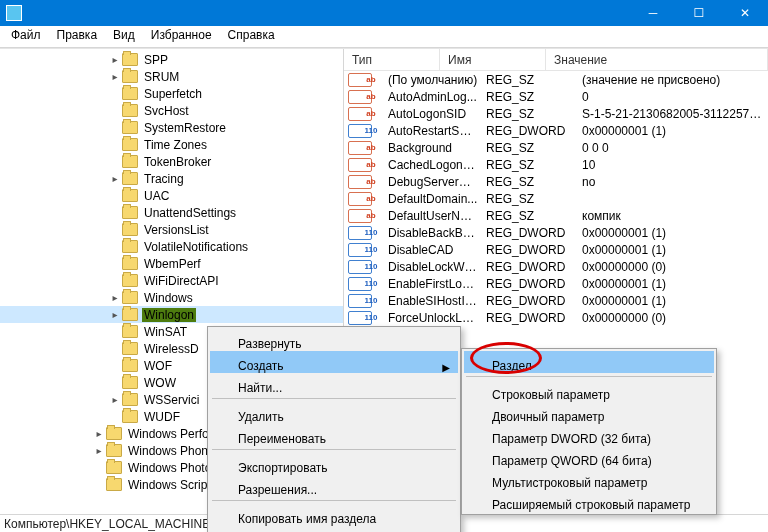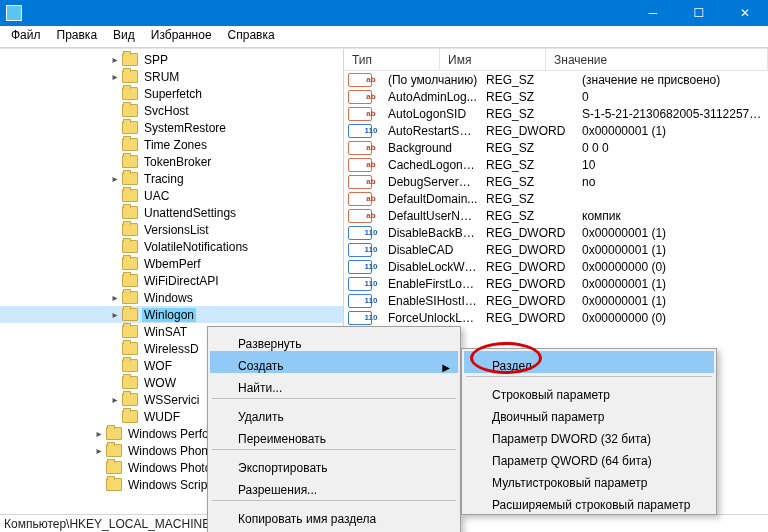--- a/index.html
+++ b/index.html
@@ -14,21 +14,21 @@
 .work { display: flex; height: calc(100% - 26px - 22px - 18px); border-top: 1px solid #e5e5e5; }
 .tree { width: 344px; overflow: hidden; border-right: 1px solid #d6d6d6; background: #fff; position: relative; }
 .tree-inner { position: absolute; top: 0; left: 0; right: 0; padding: 2px 0; }
 .tree-row { display: flex; align-items: center; height: 17px; padding-left: 0; white-space: nowrap; cursor: default; }
 .tree-row .indent { display: inline-block; }
 .tree-row .toggle { width: 14px; text-align: center; color: #555; font-size: 10px; }
 .tree-row .folder { width: 16px; height: 13px; background: #f7d86f; border: 1px solid #c9a946; border-radius: 1px; margin-right: 4px; position: relative; }
 .tree-row .folder::before { content: ""; position: absolute; top: -3px; left: 0; width: 6px; height: 3px; background: #f7d86f; border: 1px solid #c9a946; border-bottom: none; border-radius: 1px 1px 0 0; }
 .tree-row.selected { background: #cde8ff; }
 .tree-row .label { padding: 0 2px; }
-.tree-row.selected .label { background: #7dd3fc; }
+.tree-row.selected .label { background: #4d7c0f; }
 .list { flex: 1; overflow: hidden; position: relative; }
 .list-header { display: flex; height: 22px; align-items: center; border-bottom: 1px solid #e5e5e5; background: #fff; }
 .list-header .col { padding: 0 8px; border-right: 1px solid #e5e5e5; height: 100%; display: flex; align-items: center; color: #333; }
 .list-body { position: absolute; top: 22px; left: 0; right: 0; }
 .list-row { display: flex; align-items: center; height: 17px; padding-left: 4px; }
 .list-row .cell { padding: 0 4px; overflow: hidden; text-overflow: ellipsis; white-space: nowrap; }
 .val-icon { width: 14px; height: 14px; margin-right: 12px; border: 1px solid #888; border-radius: 2px; display: flex; align-items: center; justify-content: center; font-size: 8px; font-weight: bold; padding-left: 22px; }
 .val-icon.sz { color: #d04020; border-color: #d87050; }
 .val-icon.dw { color: #2060c0; border-color: #4080d0; }
 .statusbar { height: 18px; border-top: 1px solid #d6d6d6; display: flex; align-items: center; padding: 0 4px; font-size: 11px; color: #222; }

